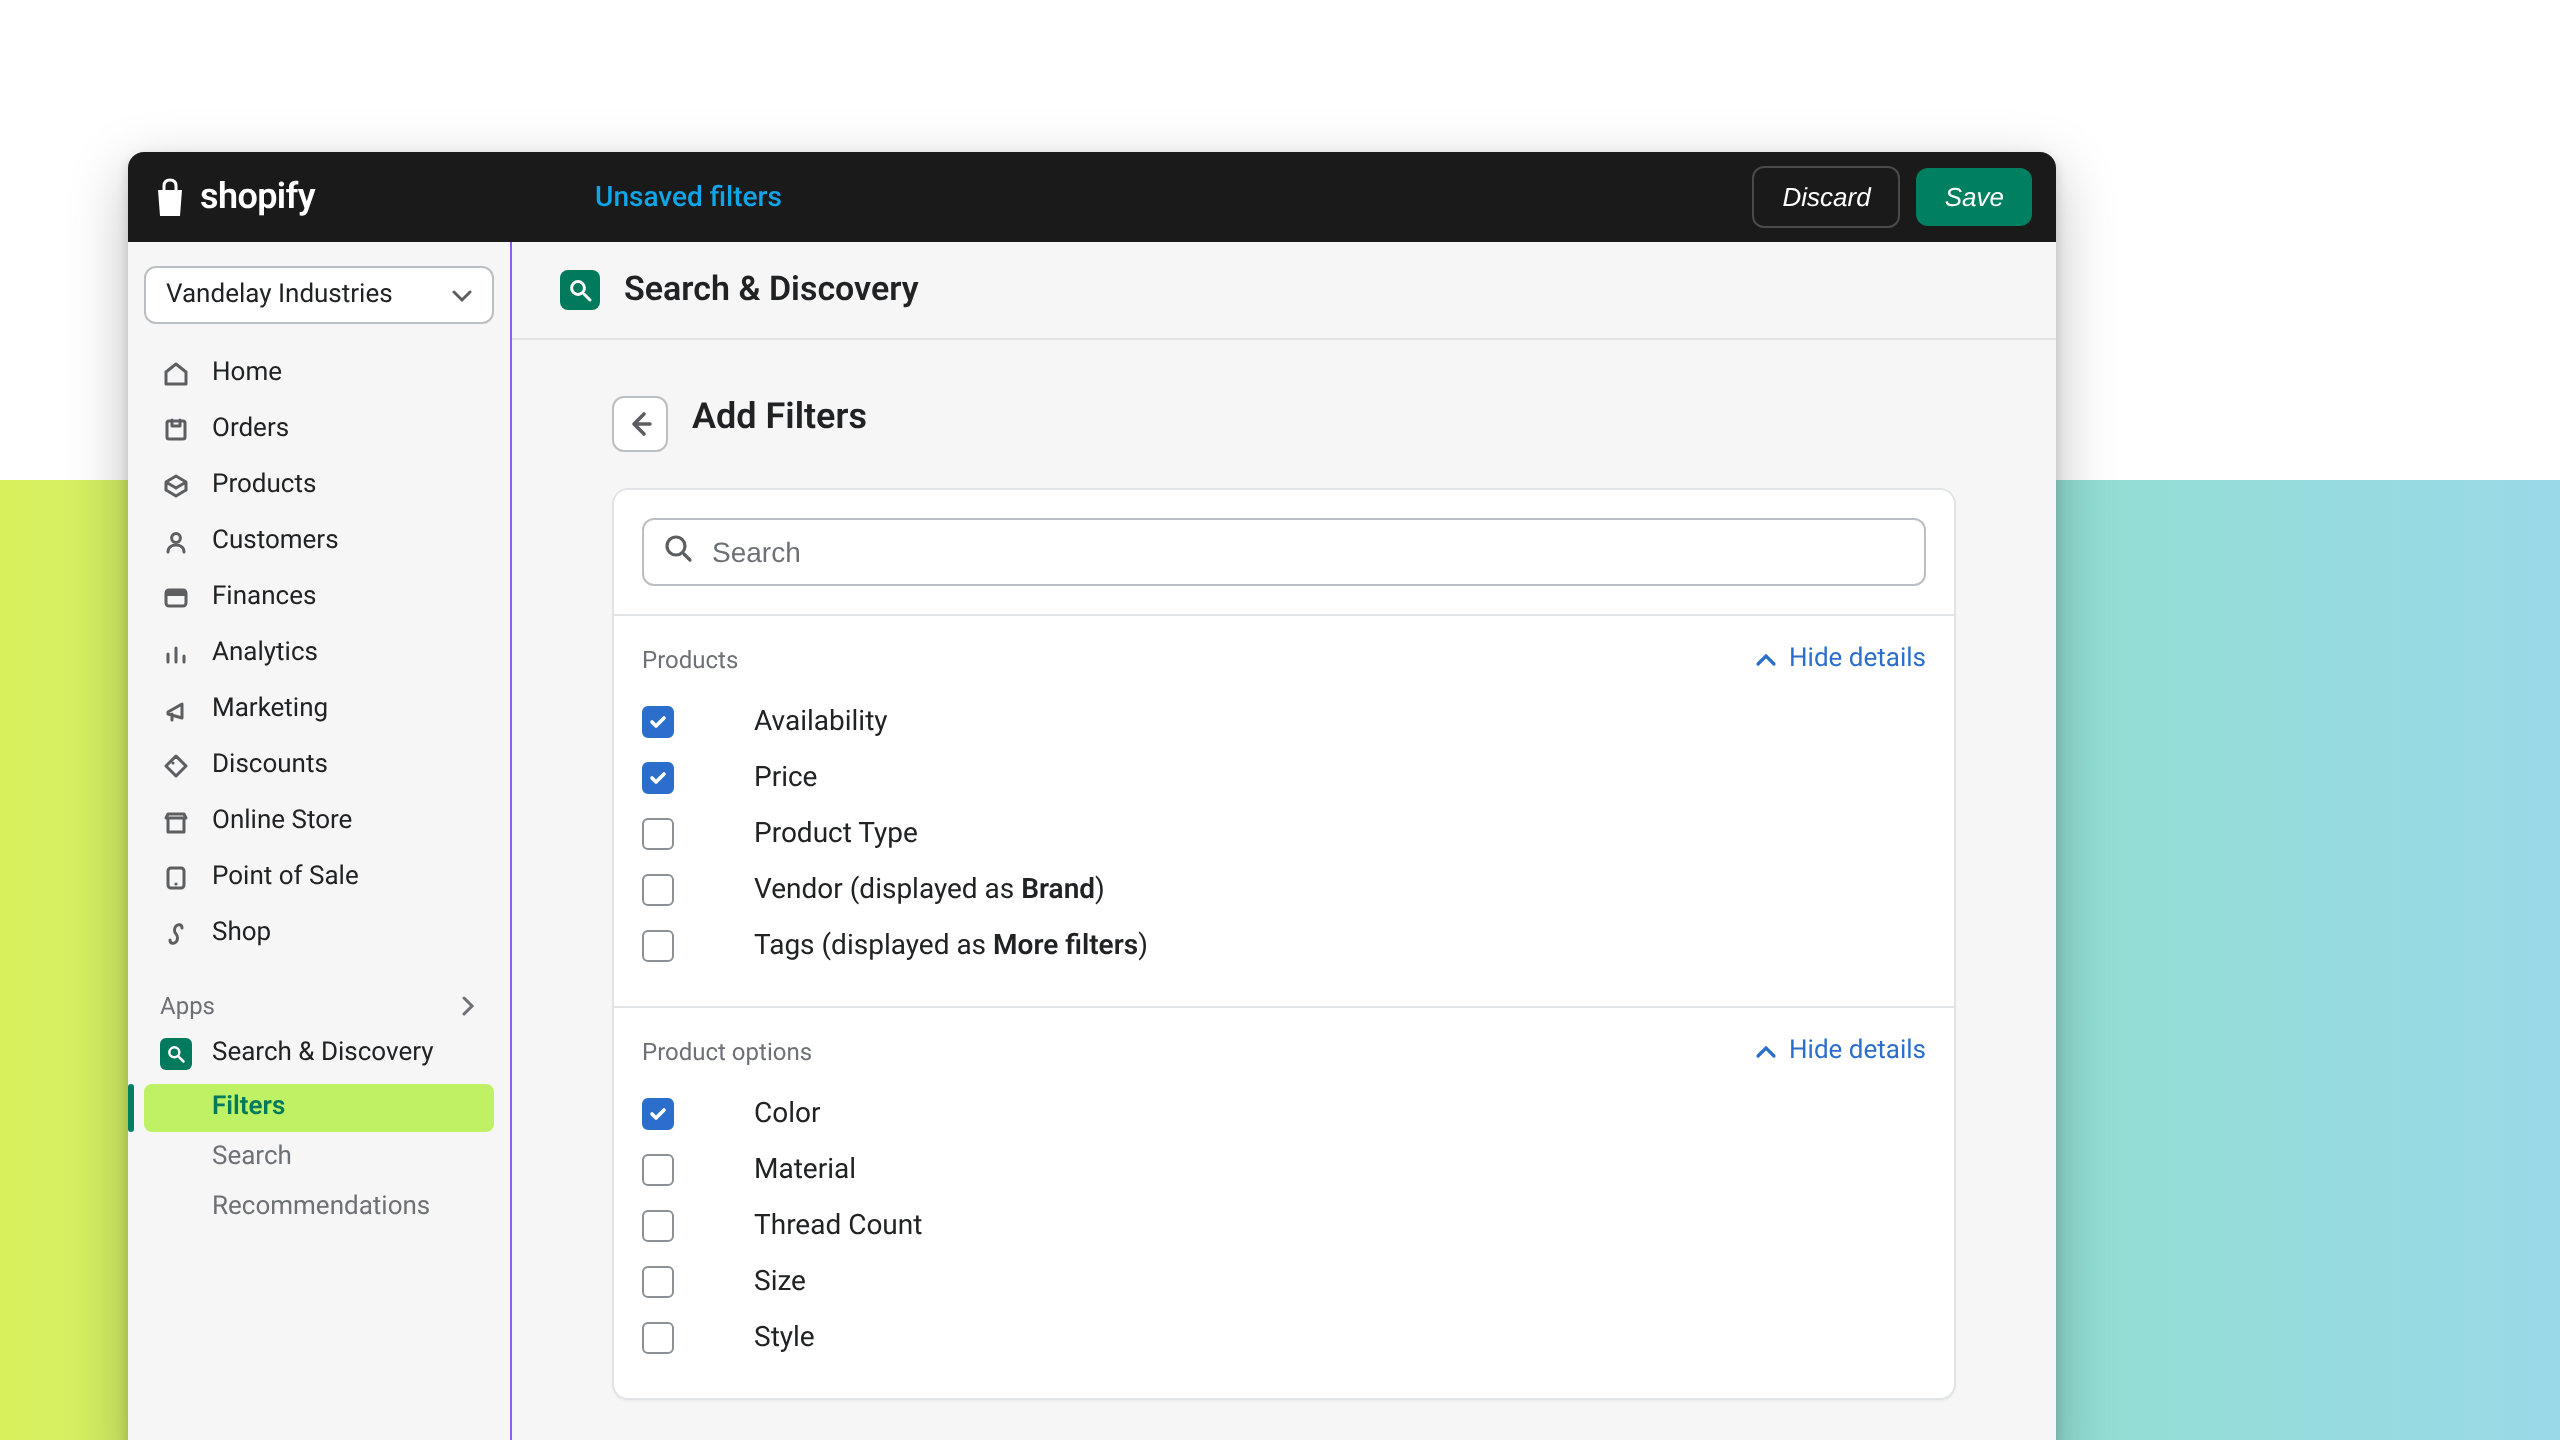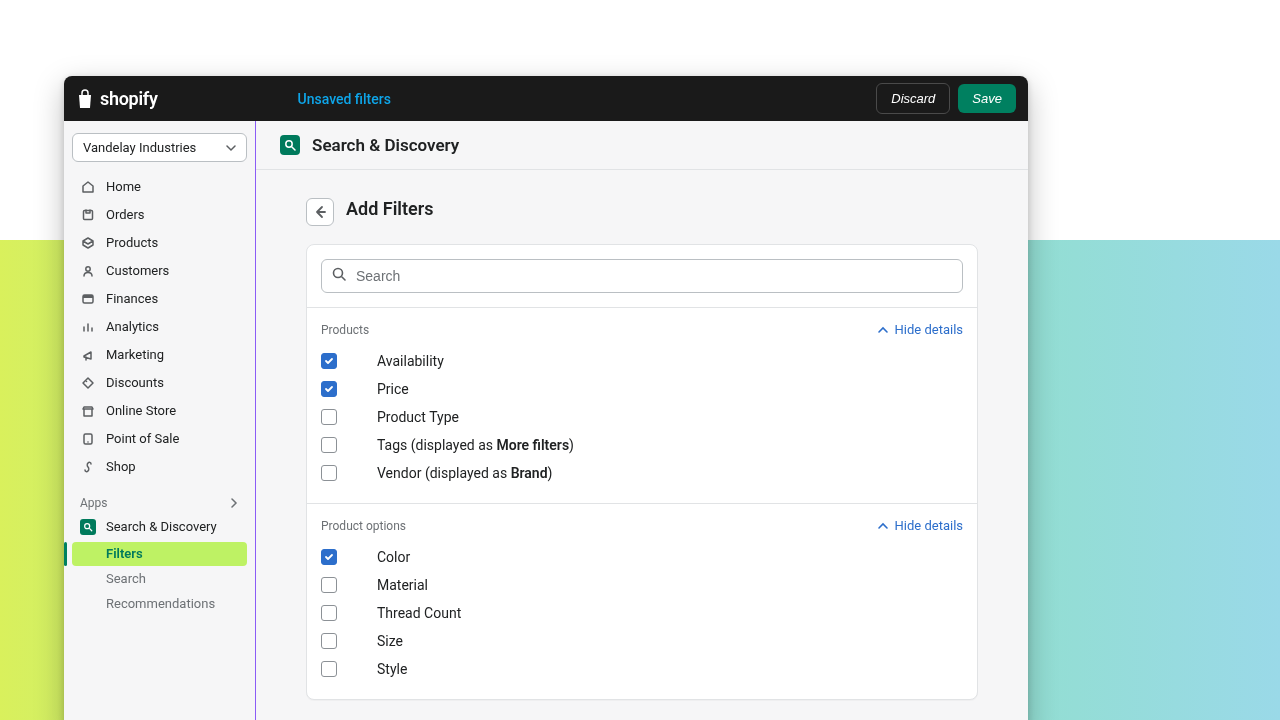--- a/index.html
+++ b/index.html
@@ -552,25 +552,25 @@
                         </svg>
                       </div>
                       <span class="filter-label">Price</span>
                     </div>
                     <div class="filter-row">
                       <div class="checkbox"></div>
                       <span class="filter-label">Product Type</span>
                     </div>
                     <div class="filter-row">
                       <div class="checkbox"></div>
+                      <span class="filter-label">Vendor<span class="muted"> (displayed as </span><strong>Brand</strong><span class="muted">)</span></span>
+                    </div>
+                    <div class="filter-row">
+                      <div class="checkbox"></div>
                       <span class="filter-label">Tags<span class="muted"> (displayed as </span><strong>More filters</strong><span class="muted">)</span></span>
-                    </div>
-                    <div class="filter-row">
-                      <div class="checkbox"></div>
-                      <span class="filter-label">Vendor<span class="muted"> (displayed as </span><strong>Brand</strong><span class="muted">)</span></span>
                     </div>
                   </div>
                   <div class="group">
                     <div class="group-header">
                       <span class="group-title">Product options</span>
                       <span class="hide-details">
                         <svg width="12" height="12" viewBox="0 0 12 12">
                           <path d="M2 8 L6 4 L10 8" stroke="#2c6ecb" stroke-width="1.6" fill="none" stroke-linecap="round"></path>
                         </svg>
                         <span>Hide details</span>

